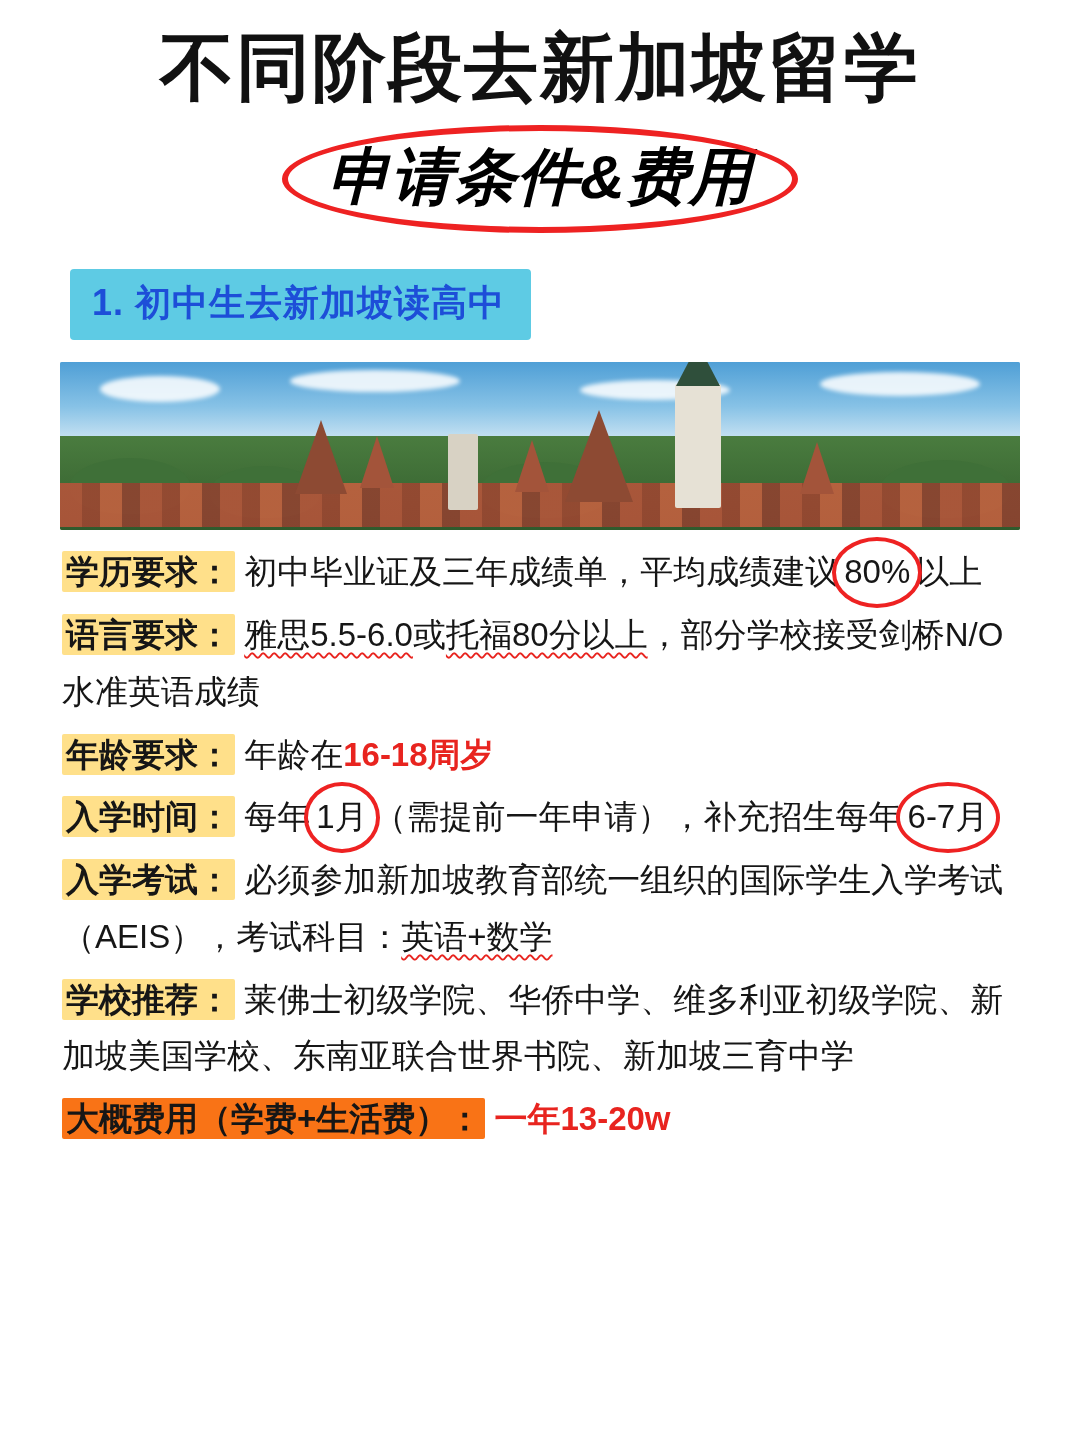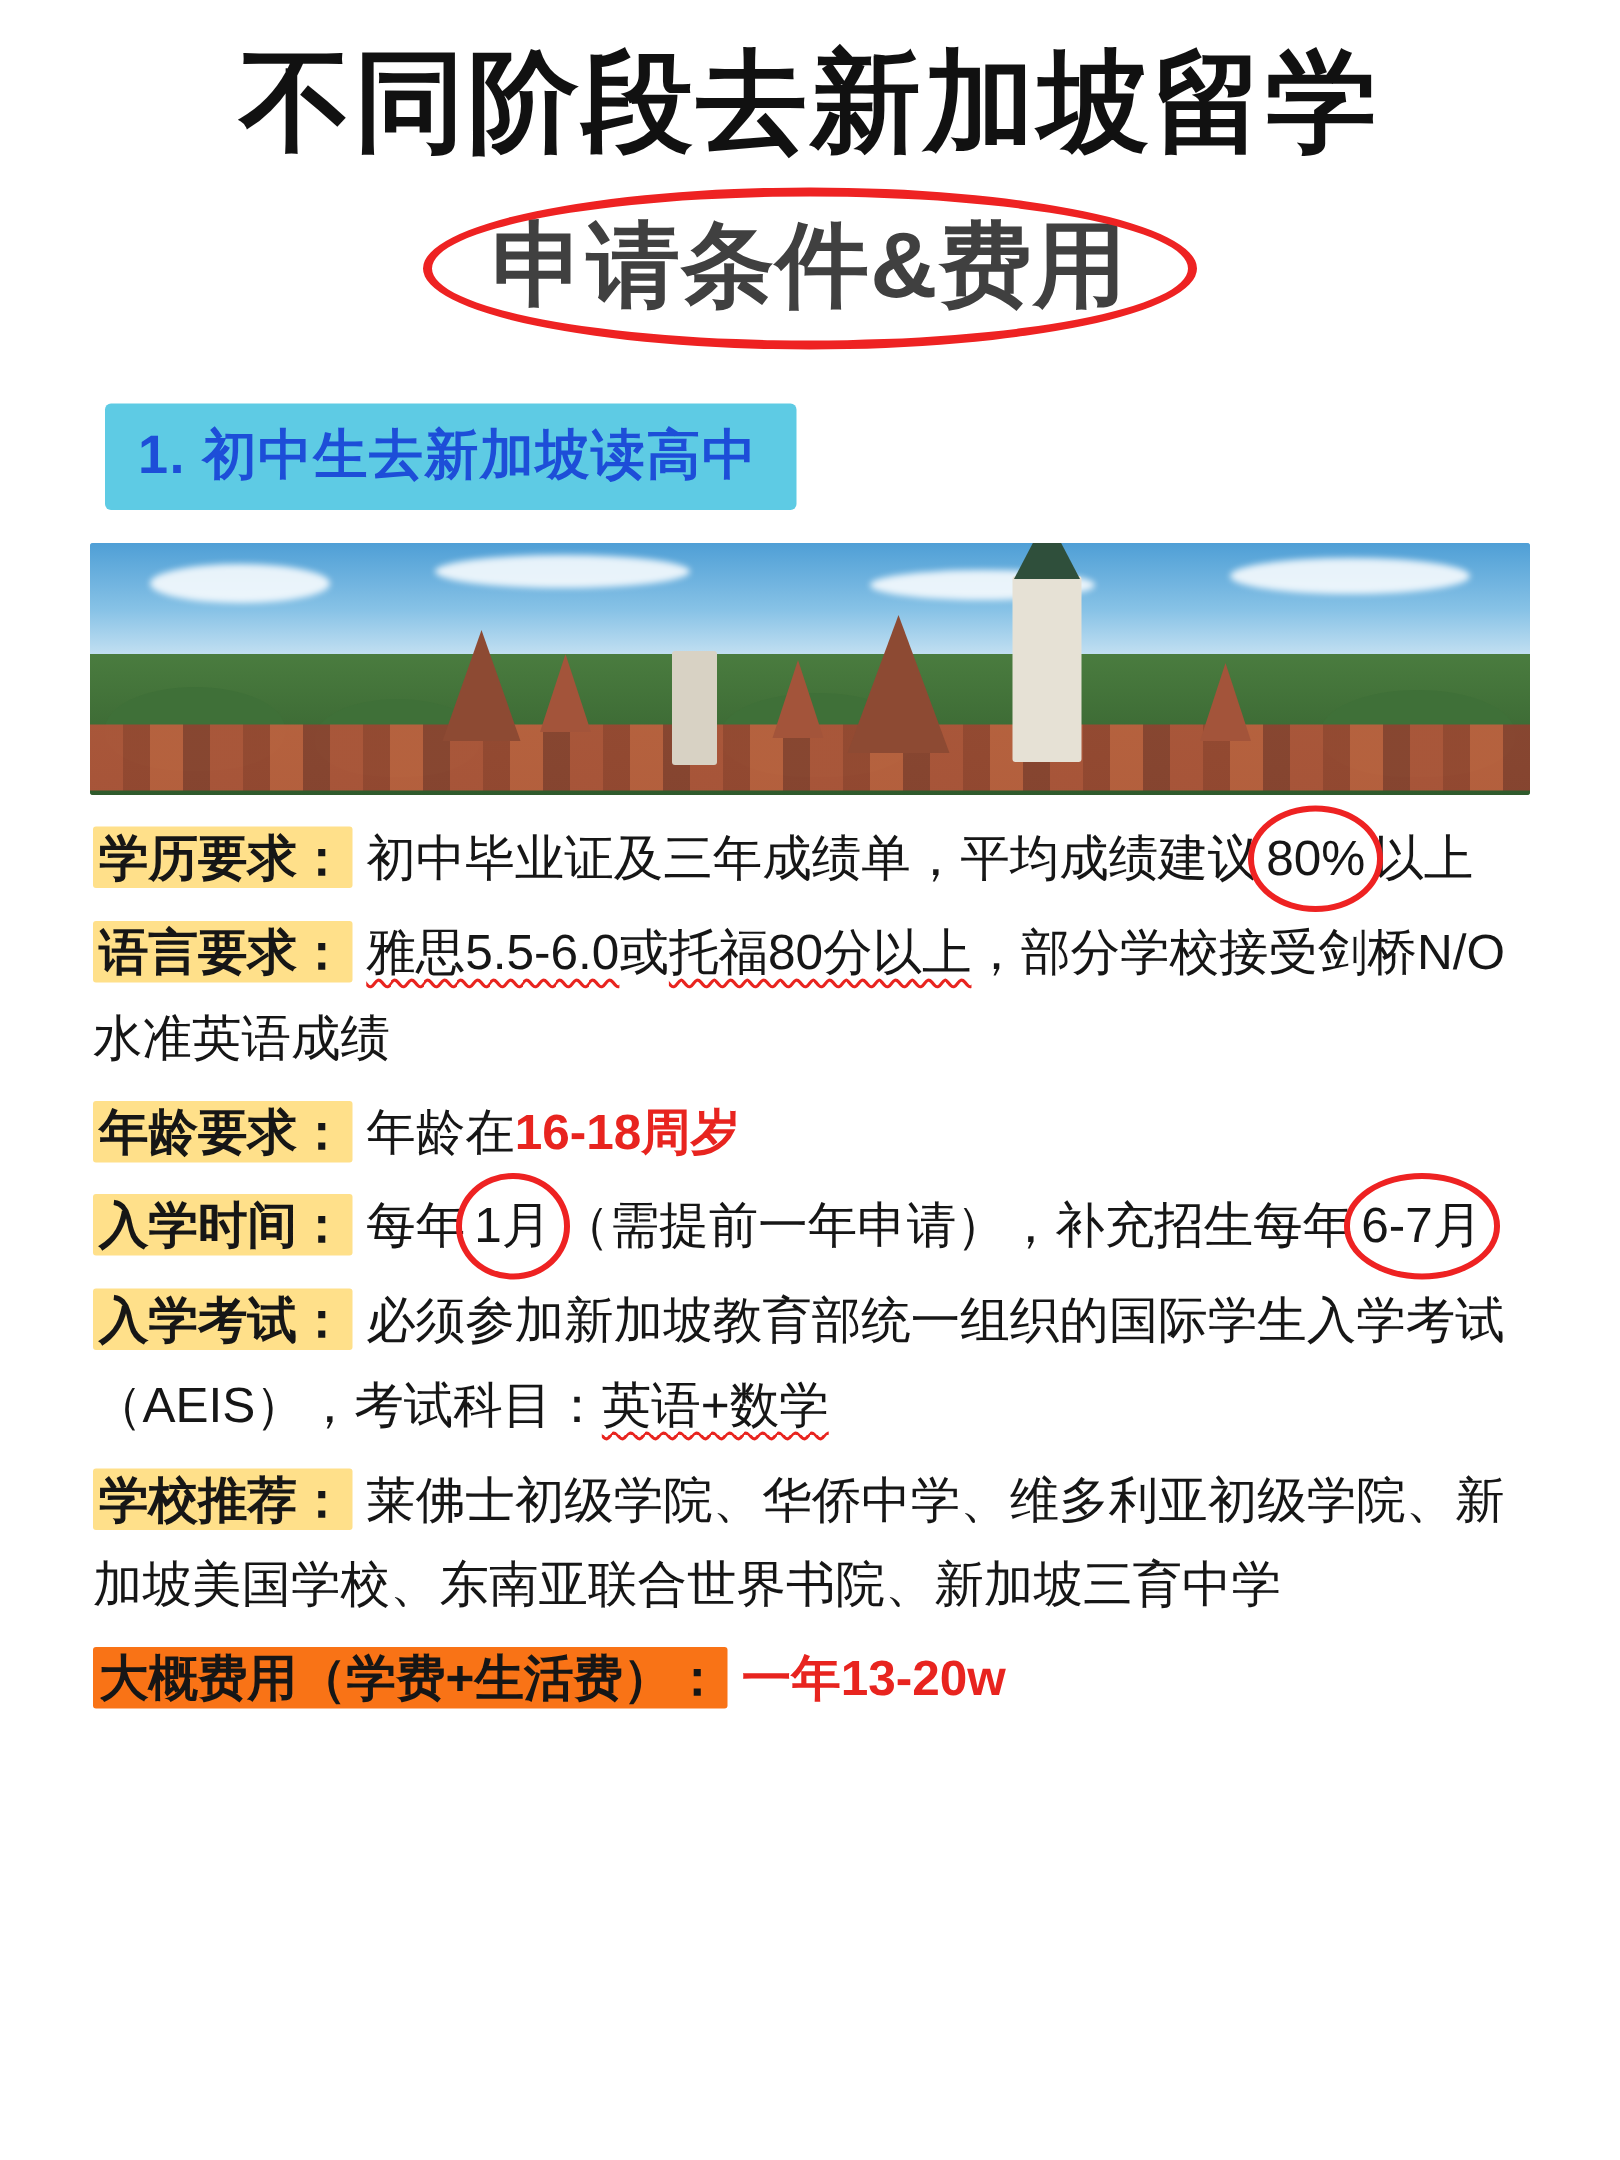--- a/index.html
+++ b/index.html
@@ -52,22 +52,23 @@
     margin-top: 14px;
     display: flex;
     justify-content: center;
   }
   .title-line2 {
     position: relative;
     display: inline-block;
     font-size: 62px;
     font-weight: 900;
     letter-spacing: 1px;
-    color: #404040;
+    color: #000000;
     padding: 10px 46px 14px 46px;
+    font-style: italic;
   }
   .ellipse {
     position: absolute;
     left: 0;
     top: 0;
     width: 100%;
     height: 100%;
     border: 6px solid #ee2222;
     border-radius: 50%;
     box-sizing: border-box;

